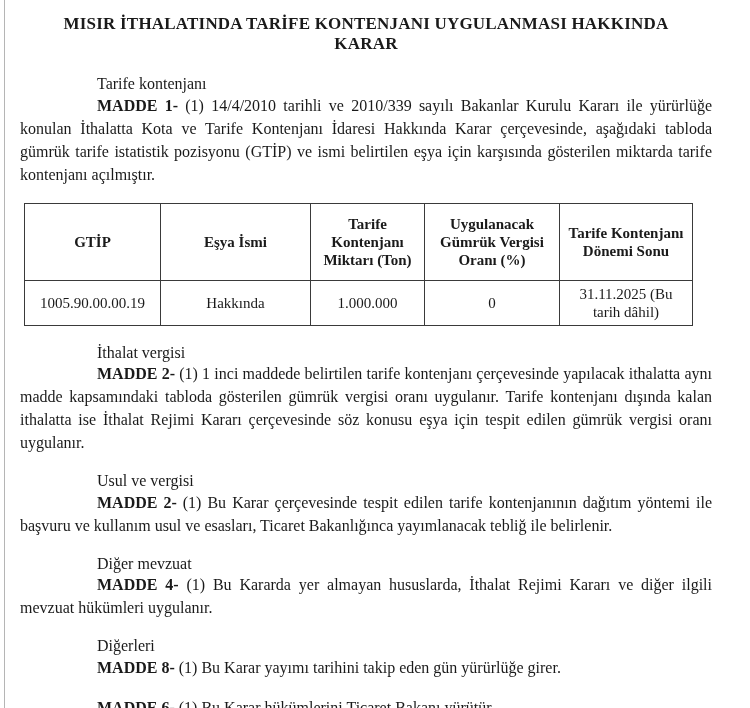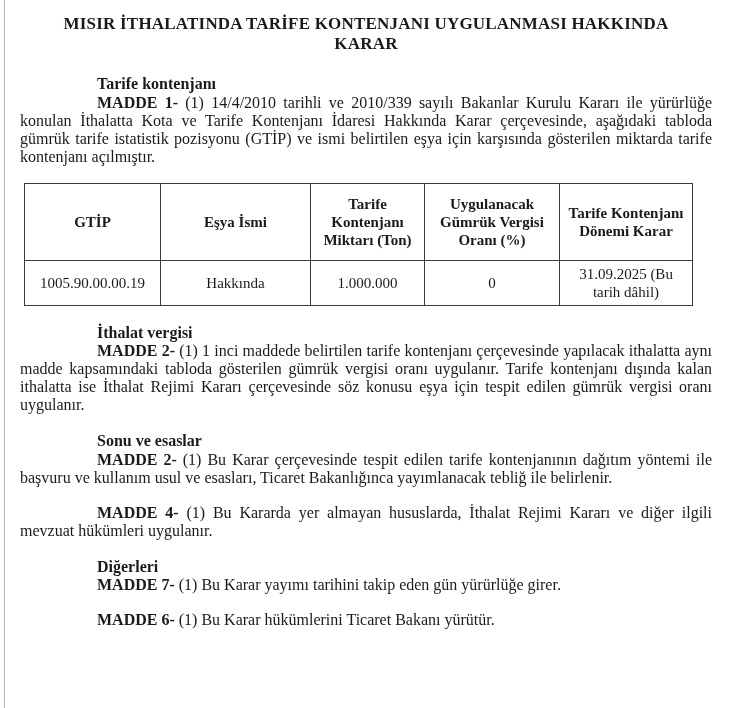--- a/index.html
+++ b/index.html
@@ -32,28 +32,28 @@
     text-align: center;
     line-height: 20px;
     max-width: 640px;
     margin: 0 auto 20px auto;
     letter-spacing: 0.2px;
   }
   .section {
     margin-bottom: 17px;
   }
   .section-heading {
-    font-weight: bold;
+    font-weight: normal;
     font-size: 16px;
     line-height: 19.5px;
     margin: 0 0 0 77px;
   }
   .section-body {
     font-size: 16px;
-    line-height: 18px;
+    line-height: 23px;
     text-align: justify;
     text-indent: 77px;
     margin: 0;
   }
   .madde {
     font-weight: bold;
   }
   table.quota {
     border-collapse: collapse;
     table-layout: fixed;
@@ -99,50 +99,51 @@
       <col style="width:114px">
       <col style="width:135px">
       <col style="width:133px">
     </colgroup>
     <thead>
       <tr>
         <th>GTİP</th>
         <th>Eşya İsmi</th>
         <th>Tarife Kontenjanı Miktarı (Ton)</th>
         <th>Uygulanacak Gümrük Vergisi Oranı (%)</th>
-        <th>Tarife Kontenjanı Dönemi Karar</th>
+        <th>Tarife Kontenjanı Dönemi Sonu</th>
       </tr>
     </thead>
     <tbody>
       <tr>
         <td>1005.90.00.00.19</td>
         <td>Hakkında</td>
         <td>1.000.000</td>
         <td>0</td>
-        <td>31.09.2025 (Bu tarih dâhil)</td>
+        <td>31.11.2025 (Bu tarih dâhil)</td>
       </tr>
     </tbody>
   </table>
 
   <div class="section">
     <div class="section-heading">İthalat vergisi</div>
     <p class="section-body"><span class="madde">MADDE 2-</span><span> (1) 1 inci maddede belirtilen tarife kontenjanı çerçevesinde yapılacak ithalatta aynı madde kapsamındaki tabloda gösterilen gümrük vergisi oranı uygulanır. Tarife kontenjanı dışında kalan ithalatta ise İthalat Rejimi Kararı çerçevesinde söz konusu eşya için tespit edilen gümrük vergisi oranı uygulanır.</span></p>
   </div>
 
   <div class="section">
-    <div class="section-heading">Sonu ve esaslar</div>
+    <div class="section-heading">Usul ve vergisi</div>
     <p class="section-body"><span class="madde">MADDE 2-</span><span> (1) Bu Karar çerçevesinde tespit edilen tarife kontenjanının dağıtım yöntemi ile başvuru ve kullanım usul ve esasları, Ticaret Bakanlığınca yayımlanacak tebliğ ile belirlenir.</span></p>
   </div>
 
   <div class="section">
+    <div class="section-heading">Diğer mevzuat</div>
     <p class="section-body"><span class="madde">MADDE 4-</span><span> (1) Bu Kararda yer almayan hususlarda, İthalat Rejimi Kararı ve diğer ilgili mevzuat hükümleri uygulanır.</span></p>
   </div>
 
   <div class="section">
     <div class="section-heading">Diğerleri</div>
-    <p class="section-body"><span class="madde">MADDE 7-</span><span> (1) Bu Karar yayımı tarihini takip eden gün yürürlüğe girer.</span></p>
+    <p class="section-body"><span class="madde">MADDE 8-</span><span> (1) Bu Karar yayımı tarihini takip eden gün yürürlüğe girer.</span></p>
   </div>
 
   <div class="section">
     <p class="section-body"><span class="madde">MADDE 6-</span><span> (1) Bu Karar hükümlerini Ticaret Bakanı yürütür.</span></p>
   </div>
 
 </div>
 
 </body></html>

